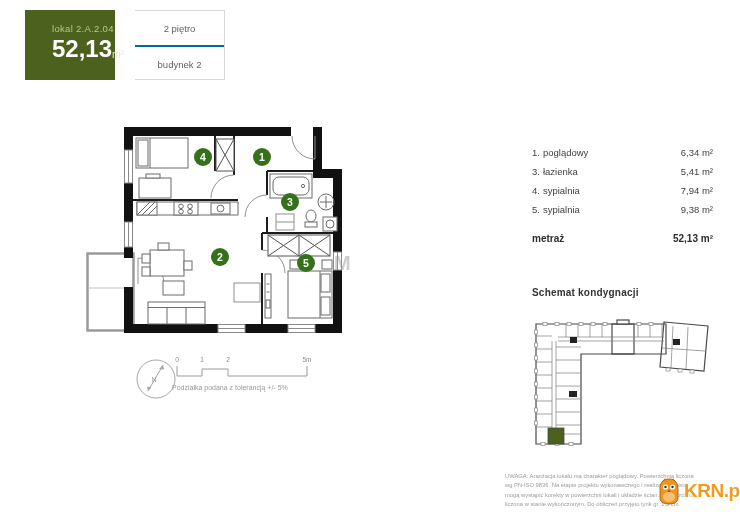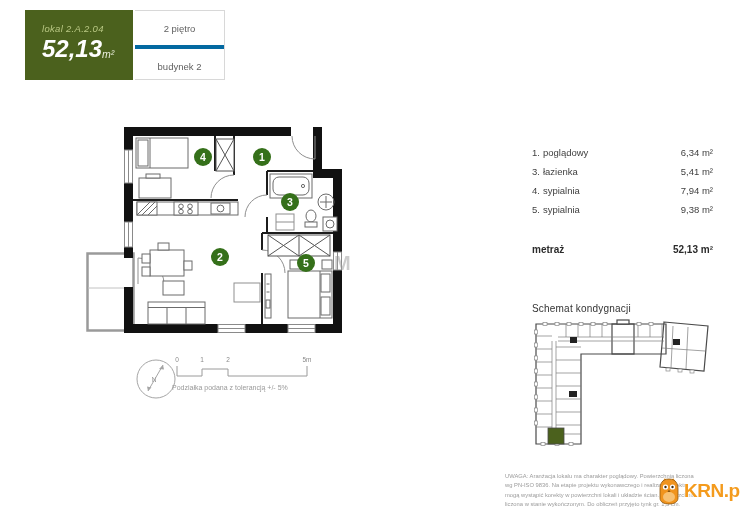--- a/index.html
+++ b/index.html
@@ -1,39 +1,39 @@
 <!DOCTYPE html>
 <html><head>
 <meta charset="utf-8">
 <style>
   html,body{margin:0;padding:0;background:#fff;}
   #page{position:relative;width:740px;height:520px;background:#fff;overflow:hidden;
         font-family:"Liberation Sans","DejaVu Sans",sans-serif;}
   .abs{position:absolute;}
 
   
-  #unit-card{left:25px;top:10px;width:108px;height:70px;background:#4b611d;color:#fff;
-             box-sizing:border-box;padding:13px 0 0 17px;font-style:italic;}
+  #unit-card{left:25px;top:10px;width:90px;height:70px;background:#4b611d;color:#fff;
+             box-sizing:border-box;padding:13px 0 0 27px;}
   #unit-card .unit-label{font-size:9.5px;color:#b9c884;letter-spacing:.3px;margin-bottom:3px;}
   #unit-card .area-row{display:flex;align-items:flex-end;}
   #unit-card .area-value{font-size:24px;font-weight:bold;line-height:1;}
   #unit-card .area-unit{font-size:10.5px;color:#e8edd9;padding-bottom:1px;}
   #unit-meta{left:135px;top:10px;width:90px;height:70px;box-sizing:border-box;
              border:1px solid #d8d8d8;border-left:none;}
   #unit-meta .cell{height:34px;display:flex;align-items:center;justify-content:center;
                    font-size:9.5px;color:#5f5f5f;}
-  #unit-meta .cell+.cell{border-top:4px solid #0369a1;}
+  #unit-meta .cell+.cell{border-top:2px solid #0369a1;}
 
   
   #room-list{left:532px;top:147px;width:181px;font-size:9.5px;color:#3f3f3f;}
   #room-list .row{display:flex;justify-content:space-between;align-items:baseline;height:19px;}
   #room-list .nm .no{margin-right:3px;}
-  #room-list .total{font-weight:bold;color:#2b2b2b;font-size:10px;margin-top:21px;}
-
-  #schematic-title{left:532px;top:303px;font-size:10px;font-weight:normal;color:#333;letter-spacing:.2px;}
+  #room-list .total{font-weight:bold;color:#2b2b2b;font-size:10px;margin-top:10px;}
+
+  #schematic-title{left:532px;top:287px;font-size:10px;font-weight:bold;color:#333;letter-spacing:.2px;}
 
   
   #disclaimer{left:505px;top:472px;width:233px;font-size:5.8px;line-height:9.4px;color:#9b9b9b;}
   #krn-logo{left:656px;top:477px;display:flex;align-items:center;cursor:pointer;}
   #krn-logo .krn-text{font-size:19px;font-weight:bold;color:#f49b1d;letter-spacing:-.5px;
                       text-shadow:0 0 3px #fff,0 0 2px #fff;margin-left:2px;}
 
   svg text{font-family:"Liberation Sans","DejaVu Sans",sans-serif;}
 </style>
 </head>

